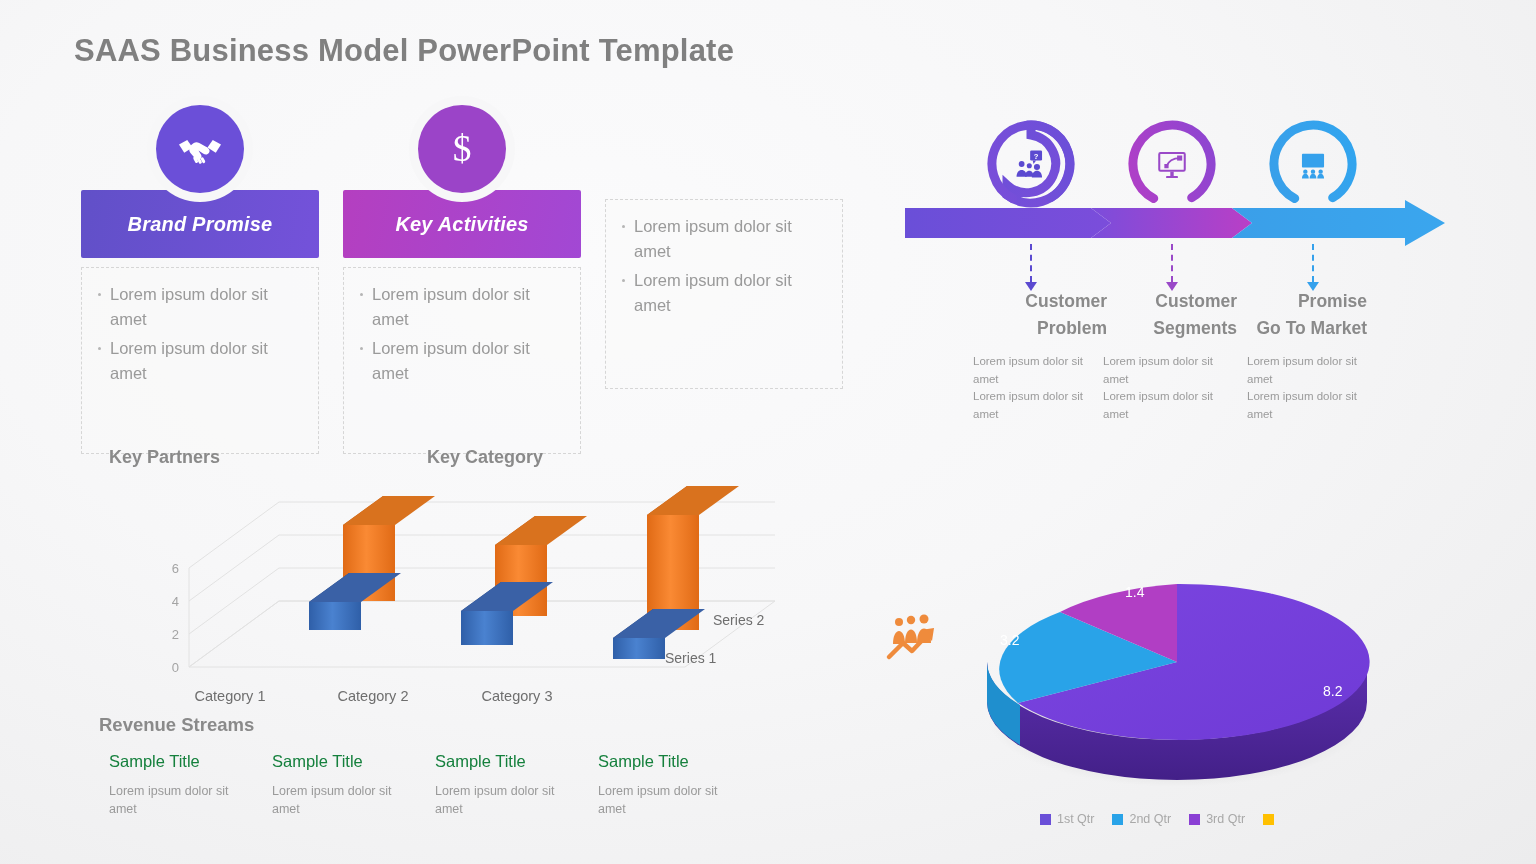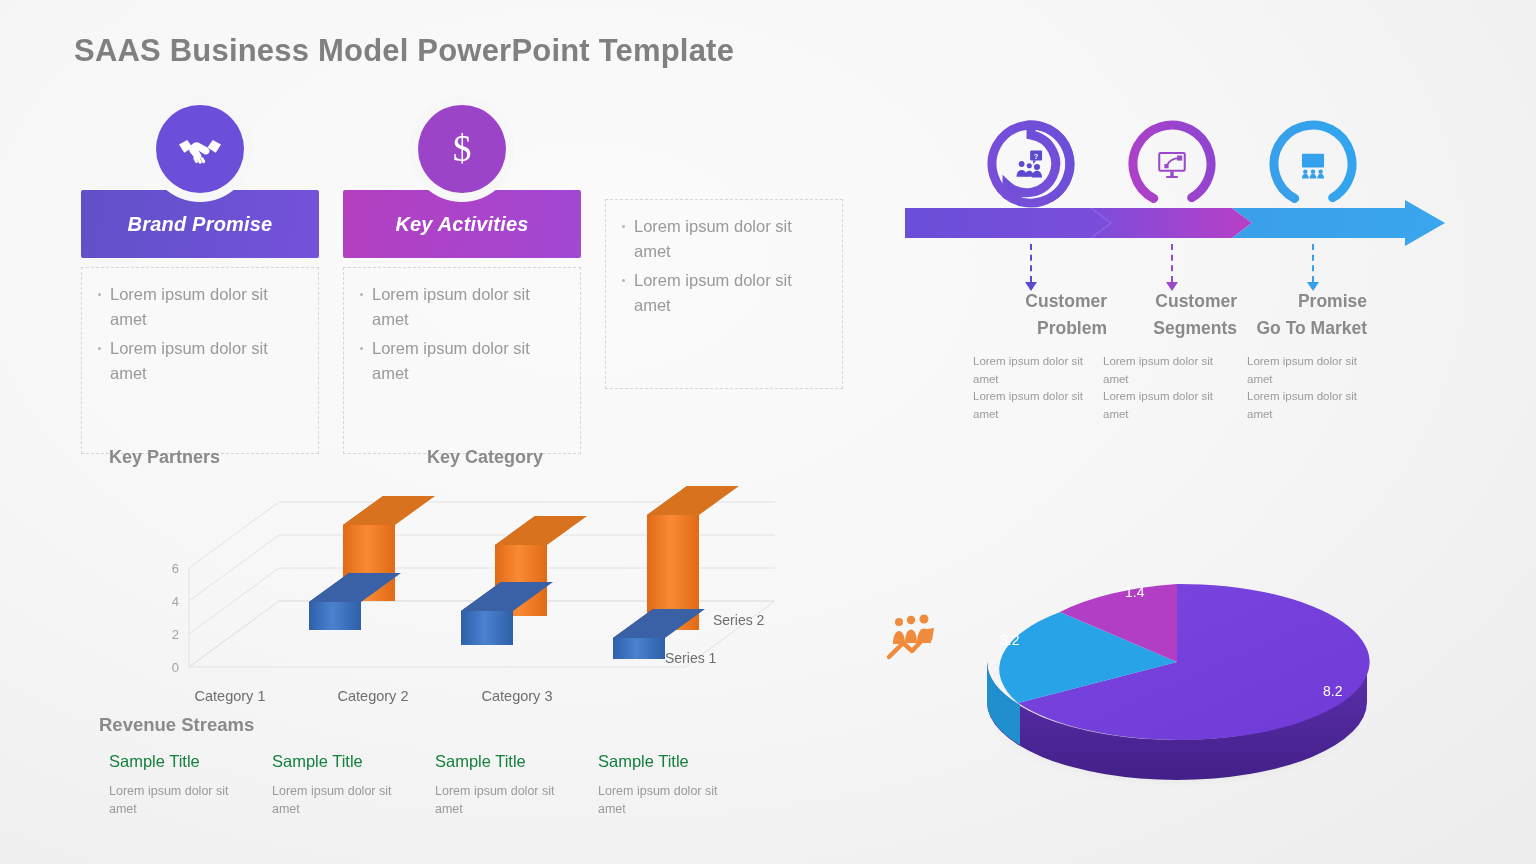--- a/index.html
+++ b/index.html
@@ -479,15 +479,33 @@
 
       <path d="M205 150 L46 191 A190 78 0 0 1 88 100 Z" fill="#29a3e8"></path>
 
       <path d="M205 150 L88 100 A190 78 0 0 1 205 72 Z" fill="#b13ec4"></path>
     </svg>
 
     <span class="pie-label p1">8.2</span>
     <span class="pie-label p2">3.2</span>
     <span class="pie-label p3">1.4</span>
 
+    <div class="pie-legend">
+      <span class="lg">
+        <i class="sw" style="background:#6a4fd8"></i>
+        <span class="txt">1st Qtr</span>
+      </span>
+      <span class="lg">
+        <i class="sw" style="background:#29a3e8"></i>
+        <span class="txt">2nd Qtr</span>
+      </span>
+      <span class="lg">
+        <i class="sw" style="background:#8a3fd4"></i>
+        <span class="txt">3rd Qtr</span>
+      </span>
+      <span class="lg">
+        <i class="sw" style="background:#ffc000"></i>
+        <span class="txt"></span>
+      </span>
+    </div>
   </div>
 
 </div>
 
 </body></html>

